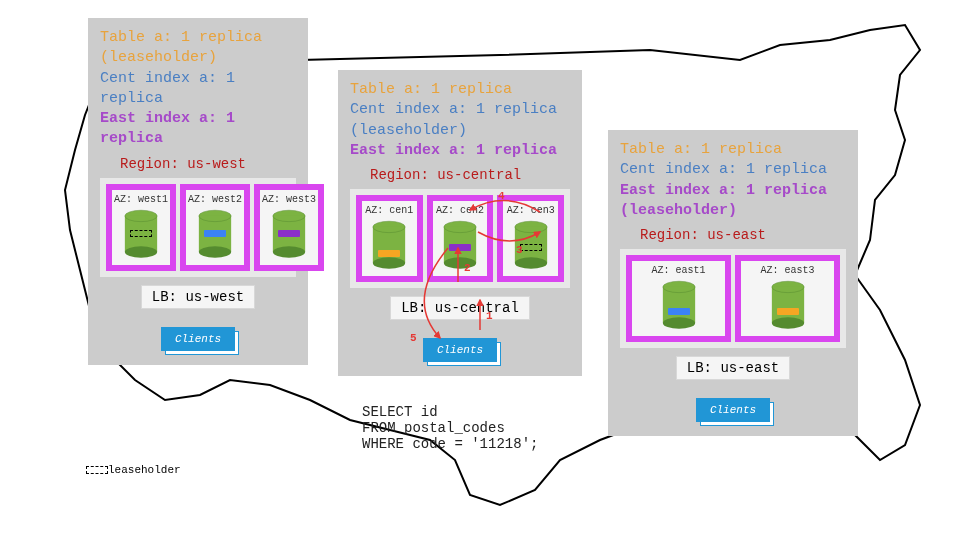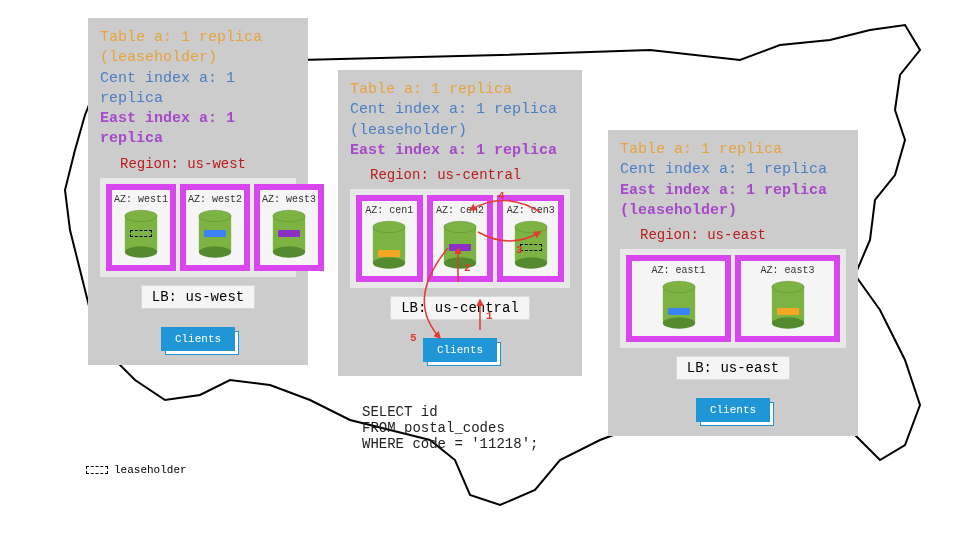--- a/index.html
+++ b/index.html
@@ -75,20 +75,21 @@
     margin: 18px auto 0 auto;
     width: fit-content;
   }
   .clients-inner {
     background: #2196d6;
     color: #fff;
     font-size: 11px;
     padding: 6px 14px;
     position: relative;
     z-index: 2;
+    font-style: italic;
   }
   .clients-shadow {
     position: absolute;
     top: 4px; left: 4px;
     width: 100%; height: 100%;
     background: #fff;
     border: 1px solid #2196d6;
     z-index: 1;
   }
   .sql-block {
@@ -97,21 +98,20 @@
     white-space: pre;
     color: #222;
     z-index: 10;
   }
   .legend {
     position: absolute;
     left: 86px; bottom: 64px;
     font-size: 11px;
     display: flex;
     align-items: center;
-    gap: 6px;
     z-index: 10;
   }
   .legend-chip {
     width: 22px; height: 8px;
     border: 1.5px dashed #000;
   }
   .arrows {
     position: absolute;
     top: 0; left: 0;
     width: 960px; height: 540px;

